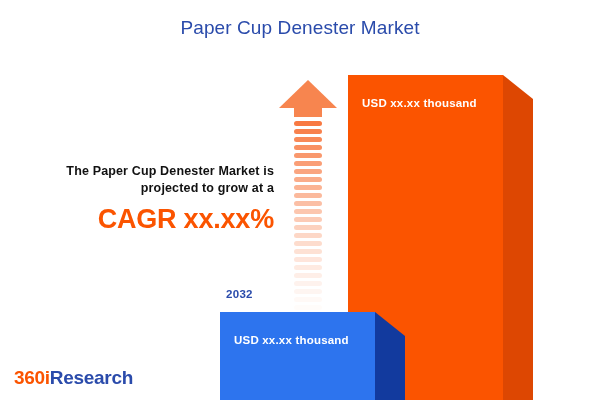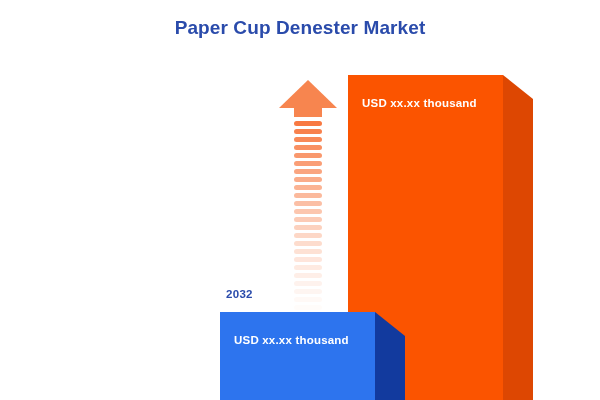--- a/index.html
+++ b/index.html
@@ -19,21 +19,21 @@
   }
 
   
   #chart-title {
     position: absolute;
     top: 17px;
     left: 0;
     width: 600px;
     text-align: center;
     font-size: 19px;
-    font-weight: bold;
+    font-weight: normal;
     color: #2a4bab;
     letter-spacing: 0.1px;
   }
 
   
   #statement {
     position: absolute;
     left: 22px;
     top: 163px;
     width: 252px;
@@ -171,20 +171,24 @@
   #logo .logo-i { color: #fb5400; }
   #logo .logo-research { color: #2a4bab; }
 </style>
 </head>
 <body>
 
 <div id="infographic">
 
   <div id="chart-title">Paper Cup Denester Market</div>
 
+  <div id="statement">
+    <div id="statement-lead">The Paper Cup Denester Market is projected to grow at a</div>
+    <div id="statement-cagr">CAGR xx.xx%</div>
+  </div>
 
   <div id="growth-arrow">
     <div id="arrow-head">
       <div class="tri"></div>
       <div class="neck"></div>
     </div>
     <div id="arrow-stack">
         <div class="seg" style="background: rgba(247, 110, 50, 0.92);"></div>
         <div class="seg" style="background: rgba(247, 110, 50, 0.867);"></div>
         <div class="seg" style="background: rgba(247, 110, 50, 0.816);"></div>
@@ -221,14 +225,17 @@
     <div class="bar-label" id="label-2032">USD xx.xx thousand</div>
   </div>
 
   <div class="year-label" id="year-2024">2032</div>
   <div class="bar-group" id="bar-2024">
     <div class="bar-face"></div>
     <div class="bar-side"></div>
     <div class="bar-label" id="label-2024">USD xx.xx thousand</div>
   </div>
 
+  <div id="logo">
+    <span class="logo-360">360</span><span class="logo-i">i</span><span class="logo-research">Research</span>
+  </div>
 
 </div>
 
 </body></html>

